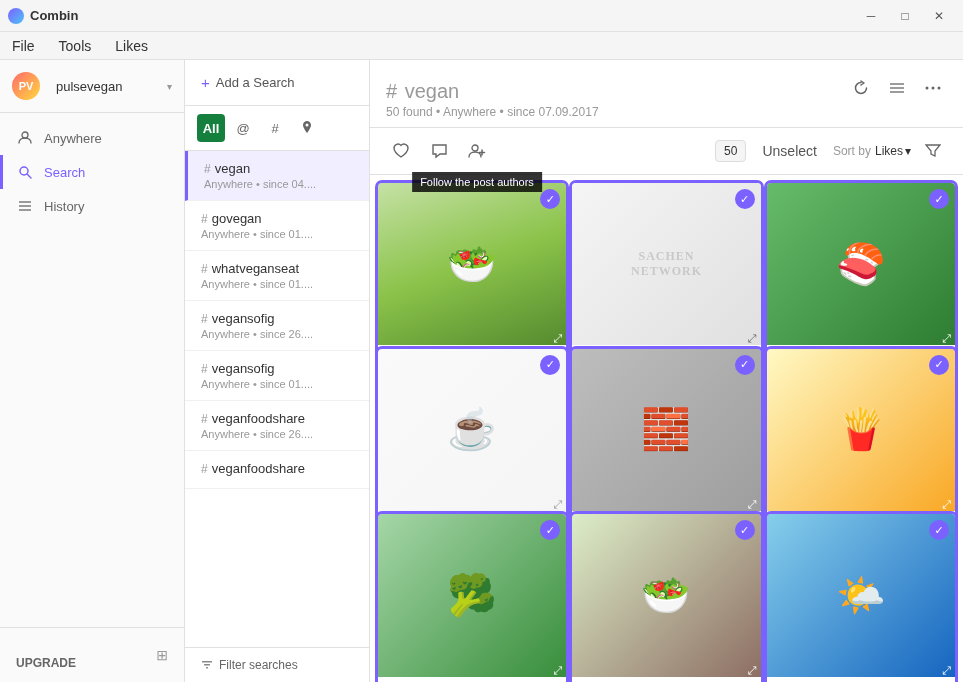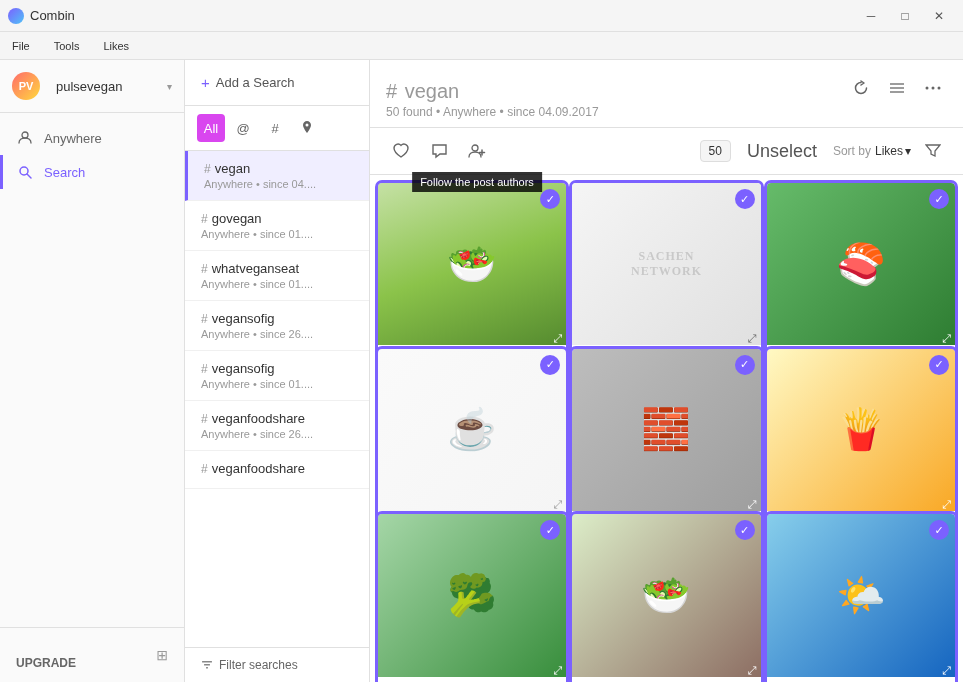--- a/index.html
+++ b/index.html
@@ -2,27 +2,27 @@
 <html><head>
   <meta charset="utf-8">
   <style>
     * { margin: 0; padding: 0; box-sizing: border-box; }
     body { font-family: -apple-system, BlinkMacSystemFont, 'Segoe UI', sans-serif; font-size: 13px; background: #fff; width: 963px; height: 682px; overflow: hidden; display: flex; flex-direction: column; }
 
     
     .titlebar { height: 32px; background: #f5f5f5; display: flex; align-items: center; justify-content: space-between; padding: 0 8px; border-bottom: 1px solid #e0e0e0; user-select: none; }
     .titlebar-left { display: flex; align-items: center; gap: 6px; }
     .titlebar-logo { width: 16px; height: 16px; background: linear-gradient(135deg, #7b61ff, #4fc3f7); border-radius: 50%; }
-    .titlebar-title { font-size: 13px; font-weight: 400; color: #333; }
+    .titlebar-title { font-size: 13px; font-weight: 700; color: #333; }
     .titlebar-controls { display: flex; gap: 2px; }
     .titlebar-btn { width: 32px; height: 28px; background: none; border: none; cursor: pointer; display: flex; align-items: center; justify-content: center; color: #555; font-size: 12px; }
 
     
     .menubar { height: 28px; background: #f5f5f5; display: flex; align-items: center; padding: 0 8px; gap: 16px; border-bottom: 1px solid #e0e0e0; }
-    .menubar-item { font-size: 11px; color: #333; cursor: pointer; padding: 2px 4px; }
+    .menubar-item { font-size: 14px; color: #333; cursor: pointer; padding: 2px 4px; }
 
     
     .main { display: flex; flex: 1; overflow: hidden; }
 
     
     .sidebar { width: 185px; background: #fafafa; border-right: 1px solid #e0e0e0; display: flex; flex-direction: column; }
     .sidebar-user { display: flex; align-items: center; gap: 16px; padding: 12px; border-bottom: 1px solid #e0e0e0; cursor: pointer; }
     .sidebar-avatar { width: 28px; height: 28px; border-radius: 50%; background: linear-gradient(135deg, #ff6b6b, #ffd93d); display: flex; align-items: center; justify-content: center; font-size: 11px; color: #fff; font-weight: bold; flex-shrink: 0; }
     .sidebar-username { font-size: 13px; color: #333; flex: 1; }
     .sidebar-chevron { color: #999; font-size: 10px; }
@@ -33,21 +33,21 @@
     .sidebar-nav-icon { width: 18px; height: 18px; display: flex; align-items: center; justify-content: center; font-size: 14px; }
     .sidebar-bottom { padding: 12px 16px; border-top: 1px solid #e0e0e0; display: flex; align-items: center; justify-content: space-between; }
     .upgrade-btn { font-size: 12px; color: #666; font-weight: 600; cursor: pointer; margin-top: 16px; }
 
     
     .middle-panel { width: 185px; background: #fff; border-right: 1px solid #e0e0e0; display: flex; flex-direction: column; }
     .add-search-btn { display: flex; align-items: center; gap: 6px; padding: 14px 16px; border-bottom: 1px solid #e0e0e0; cursor: pointer; color: #555; font-size: 13px; }
     .add-icon { color: #7b61ff; font-size: 15px; }
     .filter-tabs { display: flex; align-items: center; padding: 8px 12px; gap: 4px; border-bottom: 1px solid #e0e0e0; }
     .filter-tab { width: 28px; height: 28px; display: flex; align-items: center; justify-content: center; border-radius: 4px; cursor: pointer; font-size: 13px; color: #666; }
-    .filter-tab.active { background: #d946ef; color: #fff; font-weight: normal; }
+    .filter-tab.active { background: #15803d; color: #fff; font-weight: bold; }
     .search-list { flex: 1; overflow-y: auto; }
     .search-item { padding: 10px 16px; border-bottom: 1px solid #f0f0f0; cursor: pointer; }
     .search-item.active { background: #f0eeff; border-left: 3px solid #7b61ff; }
     .search-item-title { display: flex; align-items: center; gap: 4px; font-size: 13px; color: #333; font-weight: 500; }
     .hash-icon { color: #999; font-size: 12px; }
     .search-item-sub { font-size: 11px; color: #999; margin-top: 2px; }
     .filter-searches { display: flex; align-items: center; gap: 6px; padding: 10px 16px; color: #666; font-size: 12px; border-top: 1px solid #e0e0e0; cursor: pointer; }
 
     
     .content { flex: 1; display: flex; flex-direction: column; overflow: hidden; }
@@ -56,21 +56,21 @@
     .content-title { font-size: 20px; font-weight: 600; color: #333; margin-top: 8px; }
     .content-title span { color: #999; font-weight: 400; margin-right: 2px; }
     .header-actions { display: flex; gap: 8px; align-items: center; }
     .header-icon-btn { width: 28px; height: 28px; display: flex; align-items: center; justify-content: center; cursor: pointer; color: #666; border-radius: 4px; }
     .content-meta { font-size: 12px; color: #999; margin-top: 2px; }
     .content-toolbar { display: flex; align-items: center; gap: 8px; padding: 8px 16px; border-bottom: 1px solid #e0e0e0; }
     .toolbar-icon-btn { width: 30px; height: 30px; display: flex; align-items: center; justify-content: center; cursor: pointer; color: #555; border-radius: 4px; font-size: 16px; position: relative; }
     .tooltip { position: absolute; top: 36px; left: 50%; transform: translateX(-50%); background: rgba(0,0,0,0.8); color: #fff; font-size: 11px; padding: 4px 8px; border-radius: 0; white-space: nowrap; z-index: 100; pointer-events: none; }
     .toolbar-spacer { flex: 1; }
     .count-badge { background: #f5f5f5; border: 1px solid #ddd; border-radius: 4px; padding: 3px 8px; font-size: 12px; color: #333; }
-    .unselect-btn { font-size: 18px; color: #555; cursor: pointer; padding: 4px 8px; border-radius: 4px; }
+    .unselect-btn { font-size: 14px; color: #555; cursor: pointer; padding: 4px 8px; border-radius: 4px; }
     .sort-row { display: flex; align-items: center; gap: 4px; font-size: 12px; color: #555; }
     .sort-label { color: #999; }
     .sort-value { color: #333; cursor: pointer; display: flex; align-items: center; gap: 2px; }
     .filter-icon-btn { width: 28px; height: 28px; display: flex; align-items: center; justify-content: center; cursor: pointer; color: #666; }
 
     
     .grid-container { flex: 1; overflow-y: auto; padding: 8px; display: grid; grid-template-columns: repeat(3, 1fr); gap: 6px; align-content: start; }
     .grid-item { position: relative; border-radius: 4px; overflow: hidden; cursor: pointer; aspect-ratio: 1; }
     .grid-item.selected { outline: 3px solid #7b61ff; }
     .check-badge { position: absolute; top: 6px; right: 6px; width: 20px; height: 20px; border-radius: 50%; background: #7b61ff; display: flex; align-items: center; justify-content: center; color: #fff; font-size: 11px; }
@@ -118,20 +118,30 @@
         <span>Anywhere</span>
       </div>
       <div class="sidebar-nav-item active">
         <span class="sidebar-nav-icon">
           <svg width="16" height="16" viewBox="0 0 16 16" fill="none">
               <circle cx="7" cy="7" r="4" stroke="#7b61ff" stroke-width="1.5"></circle>
               <line x1="10" y1="10" x2="14" y2="14" stroke="#7b61ff" stroke-width="1.5" stroke-linecap="round"></line>
             </svg>
         </span>
         <span>Search</span>
+      </div>
+      <div class="sidebar-nav-item">
+        <span class="sidebar-nav-icon">
+          <svg width="16" height="16" viewBox="0 0 16 16" fill="none">
+              <line x1="2" y1="4" x2="14" y2="4" stroke="#666" stroke-width="1.3"></line>
+              <line x1="2" y1="8" x2="14" y2="8" stroke="#666" stroke-width="1.3"></line>
+              <line x1="2" y1="12" x2="14" y2="12" stroke="#666" stroke-width="1.3"></line>
+            </svg>
+        </span>
+        <span>History</span>
       </div>
     </div>
     <div class="sidebar-bottom">
       <span class="upgrade-btn">UPGRADE</span>
       <span style="font-size:14px;color:#999;">⊞</span>
     </div>
   </div>
 
   <div class="middle-panel">
     <div class="add-search-btn">
@@ -231,21 +241,21 @@
           </div>
           <div class="header-icon-btn">
             <svg width="16" height="4" viewBox="0 0 16 4" fill="none">
                 <circle cx="2" cy="2" r="1.5" fill="#666"></circle>
                 <circle cx="8" cy="2" r="1.5" fill="#666"></circle>
                 <circle cx="14" cy="2" r="1.5" fill="#666"></circle>
               </svg>
           </div>
         </div>
       </div>
-      <div class="content-meta">50 found  •  Anywhere  •  since 04.09.2017</div>
+      <div class="content-meta">50 found  •  Anywhere  •  since 07.09.2017</div>
     </div>
     <div class="content-toolbar">
       <div class="toolbar-icon-btn">
         <svg width="18" height="16" viewBox="0 0 18 16" fill="none">
             <path d="M9 14s-7-4.5-7-9a4 4 0 0 1 7-2.6A4 4 0 0 1 16 5c0 4.5-7 9-7 9z" stroke="#666" stroke-width="1.4"></path>
           </svg>
       </div>
       <div class="toolbar-icon-btn">
         <svg width="17" height="16" viewBox="0 0 17 16" fill="none">
             <path d="M2 2h13v9H9l-4 3V11H2V2z" stroke="#666" stroke-width="1.4"></path>

